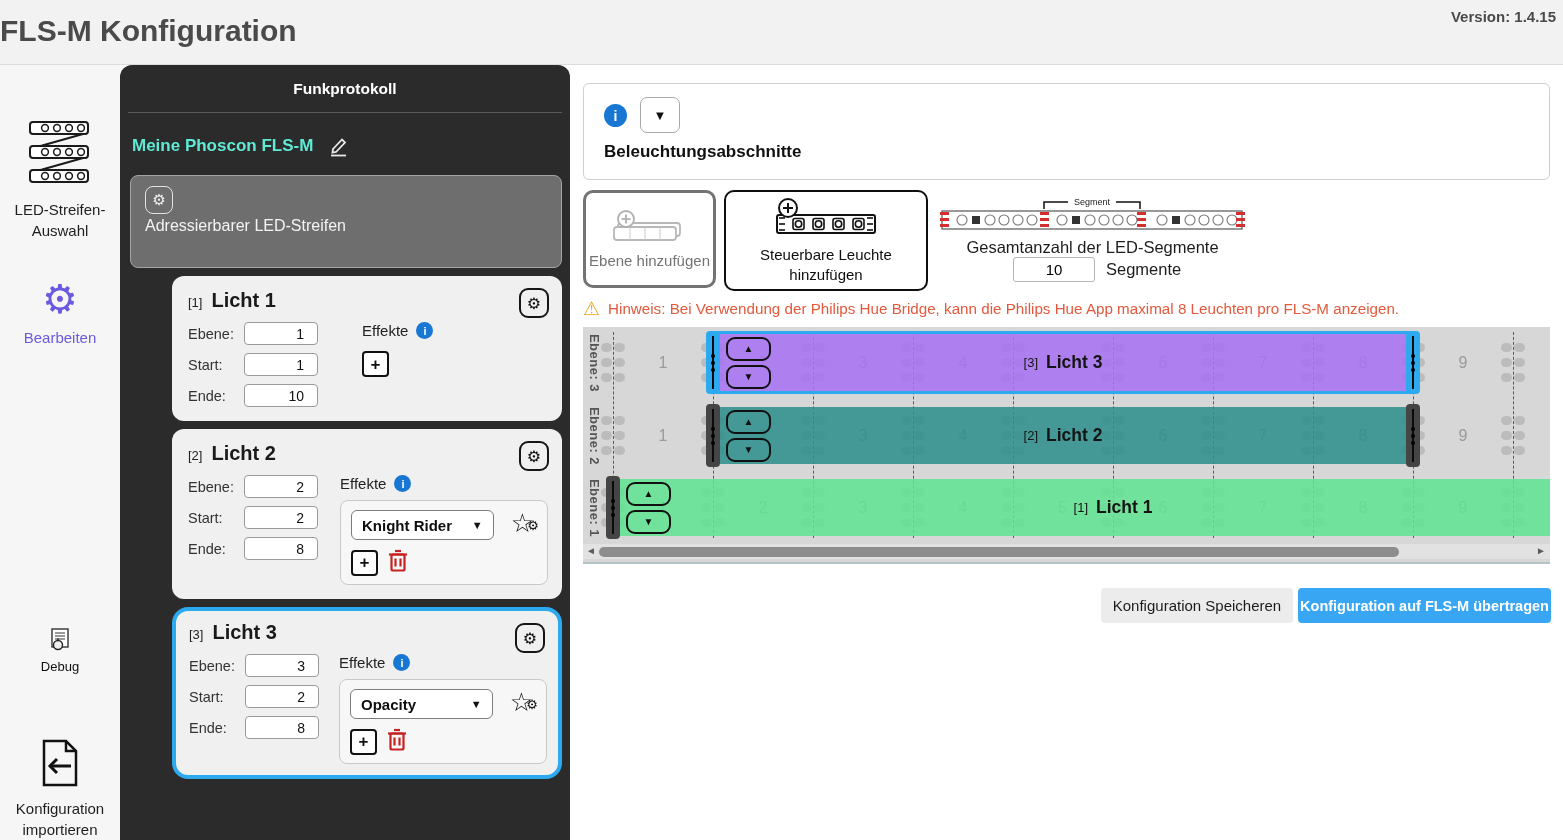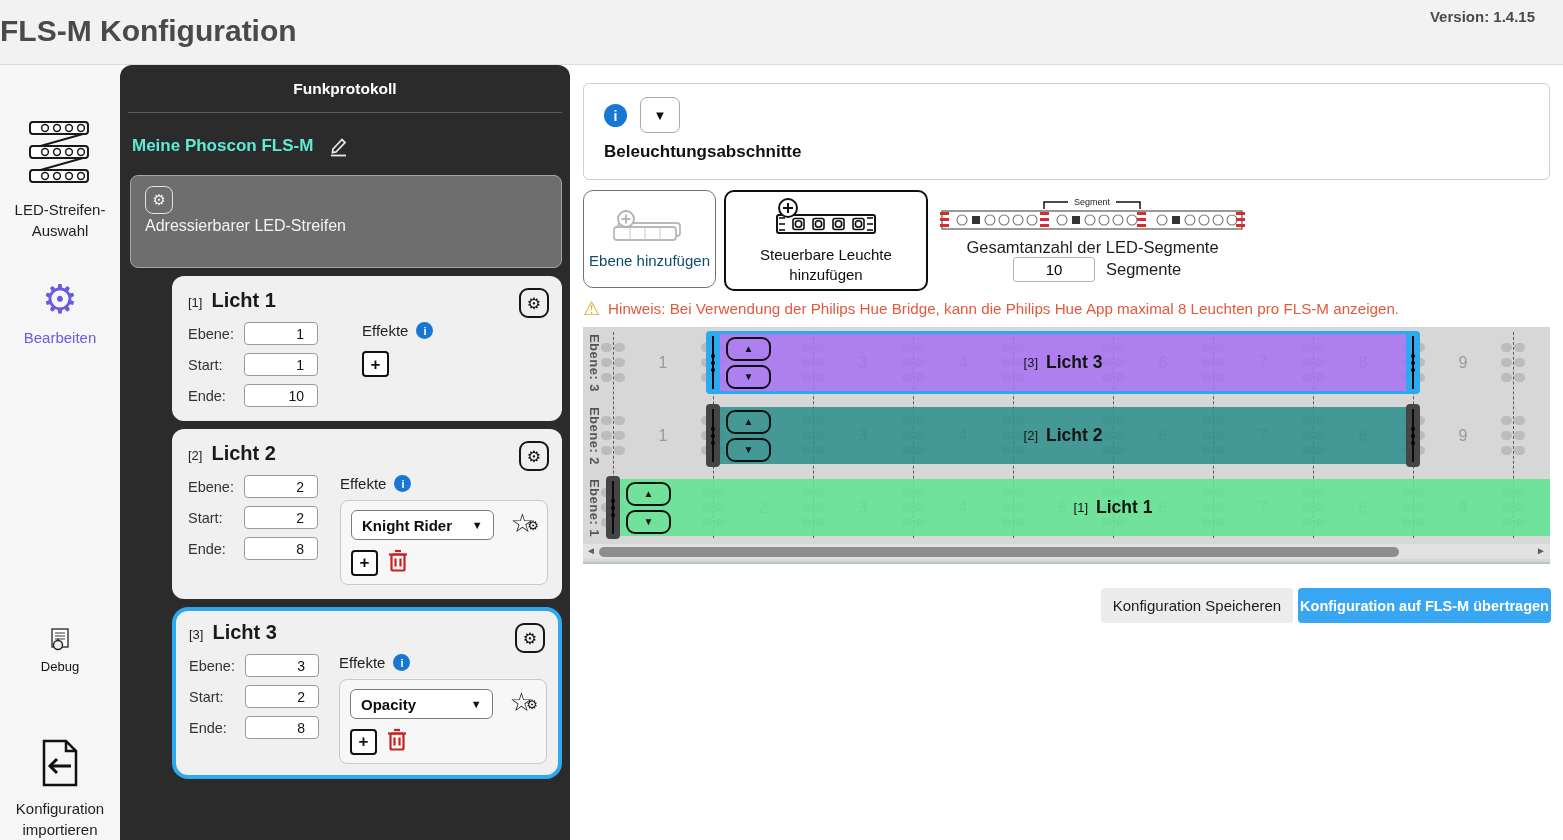--- a/index.html
+++ b/index.html
@@ -3,21 +3,21 @@
 <meta charset="utf-8">
 <style>
   * { margin:0; padding:0; box-sizing:border-box; }
   html,body { width:1563px; height:840px; overflow:hidden; background:#fff;
     font-family:"Liberation Sans", sans-serif; }
 
   
   .header { position:absolute; left:0; top:0; width:1563px; height:65px;
     background:#f2f2f2; border-bottom:1px solid #dcdcdc; }
   .page-title { line-height:62px; font-size:30px; font-weight:bold; color:#4a4a4a; }
-  .version { position:absolute; right:28px; top:8px; font-size:15px; font-weight:bold; color:#4a4a4a; }
+  .version { position:absolute; right:7px; top:8px; font-size:15px; font-weight:bold; color:#4a4a4a; }
   .window-edge { position:absolute; left:0; top:203px; width:3px; height:637px; background:#0d0d0d; }
 
   
   .sidebar { position:absolute; left:0; top:65px; width:120px; height:775px;
     background:#f6f6f6; display:flex; flex-direction:column; align-items:center; }
   .side-item { width:118px; text-align:center; cursor:pointer; color:#1f1f1f; }
   .side-item .lbl { font-size:15px; line-height:1.4; margin-top:6px; }
   .side-item.active { color:#6a5ae0; }
   .it1 { margin-top:52px; } .it2 { margin-top:36px; } .it3 { margin-top:26px; }
   .itdbg { margin-top:auto; margin-bottom:36px; color:#111; }
@@ -83,22 +83,22 @@
 
   
   .topcard { position:absolute; left:583px; top:83px; width:967px; height:97px; background:#fff;
     border:1px solid #cfcfcf; border-radius:6px; }
   .topcard .info-dot.big { position:absolute; left:20px; top:20px; width:23px; height:23px; font-size:14px; }
   .ddbtn { position:absolute; left:56px; top:13px; width:40px; height:36px; background:#fff;
     border:1px solid #a8a8a8; border-radius:7px; font-size:13px; color:#111; cursor:pointer; }
   .sec-title { position:absolute; left:20px; top:58px; font-size:17px; font-weight:bold; color:#111; }
 
   .add-layer { position:absolute; left:583px; top:190px; width:133px; height:98px; background:#fff;
-    border:1px solid #737373; border-radius:10px; display:flex; flex-direction:column; align-items:center;
-    justify-content:center; gap:7px; color:#0c4a6e; font-size:15px; font-family:inherit; }
+    border:3px solid #737373; border-radius:10px; display:flex; flex-direction:column; align-items:center;
+    justify-content:center; gap:7px; color:#737373; font-size:15px; font-family:inherit; }
   .add-light { position:absolute; left:724px; top:190px; width:204px; height:101px; background:#fff;
     border:2.5px solid #0e0e0e; border-radius:10px; display:flex; flex-direction:column; align-items:center;
     justify-content:center; gap:6px; color:#0e0e0e; font-size:15px; cursor:pointer; font-family:inherit; line-height:1.3; }
   .strip-diagram { position:absolute; left:940px; top:195px; }
   .total-label { position:absolute; left:940px; top:238px; width:305px; text-align:center;
     font-size:16.5px; color:#1d1d1d; }
   .total-input { position:absolute; left:1013px; top:257px; width:82px; height:25px;
     border:1px solid #b5b5b5; border-radius:3px; text-align:center; font-size:15px; font-family:inherit; }
   .total-unit { position:absolute; left:1106px; top:260px; font-size:16.5px; color:#1d1d1d; }
 

